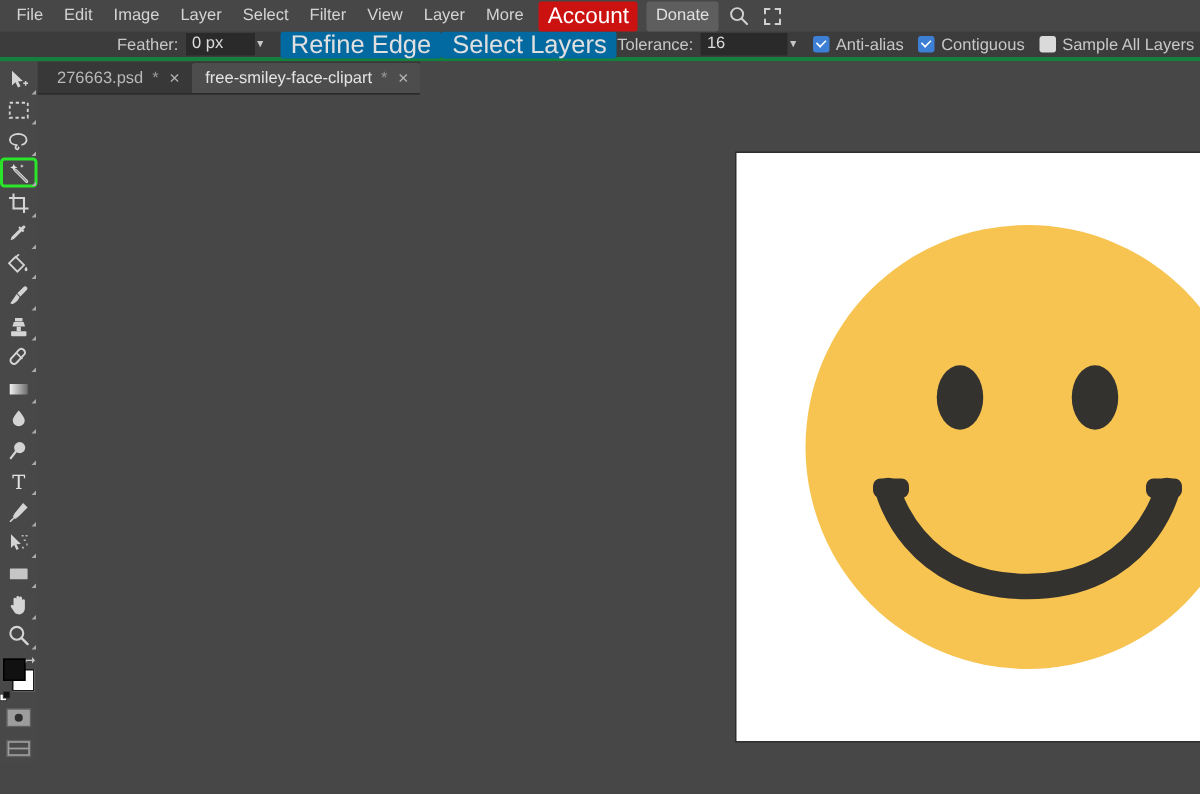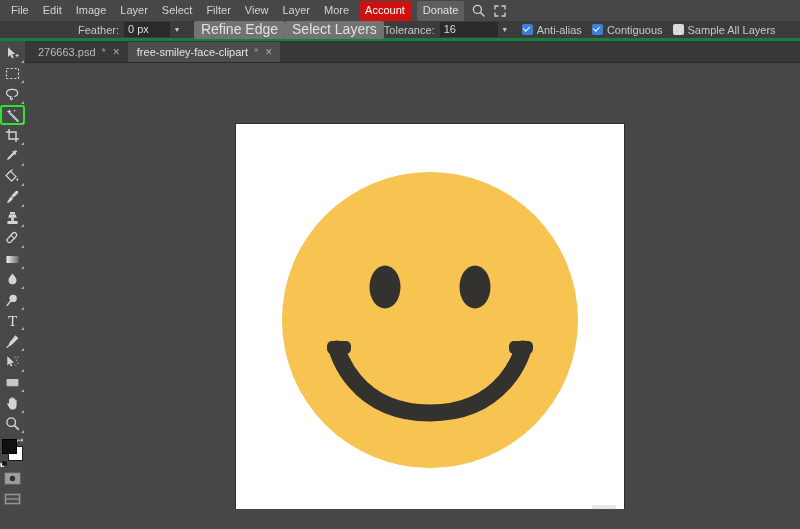--- a/index.html
+++ b/index.html
@@ -18,21 +18,21 @@
   .menubar {
     height: 21px; background: #474747; display: flex; align-items: center;
     padding-left: 4px; flex: none; position: relative;
   }
   .menu-item {
     font-size: 11px; color: #d4d4d4; padding: 3px 7px 4px 7px;
     line-height: 13px; white-space: nowrap; cursor: default;
   }
   .menu-account {
     background: #cc1111; color: #ffffff; border-radius: 2px; margin: 0 3px;
-    padding: 3px 6px 4px 6px; font-size: 11px; line-height: 13px;
+    padding: 3px 6px 4px 6px; font-size: 15px; line-height: 13px;
   }
   .menu-donate {
     background: #5e5e5e; color: #e0e0e0; border-radius: 2px; margin: 0 3px;
     padding: 3px 6px 4px 6px; font-size: 11px; line-height: 13px;
   }
   .menu-icon { width: 22px; height: 19px; display: flex; align-items: center; justify-content: center; }
 
   
   .optionsbar {
     height: 20px; background: #3c3c3c; display: flex; align-items: center;
@@ -43,21 +43,21 @@
     background: #2a2a2a; color: #dcdcdc; font-size: 11px; border: none;
     height: 15px; line-height: 15px; padding: 0 4px; width: 46px;
     font-family: "Liberation Sans", sans-serif;
   }
   .opt-input.wide { width: 58px; }
   .opt-arrow {
     width: 14px; height: 15px; display: flex; align-items: center; justify-content: center;
     color: #c8c8c8; font-size: 7px; margin-right: 10px;
   }
   .opt-btn {
-    background: #737373; color: #e0e0e0; font-size: 14px; border-radius: 2px;
+    background: #0369a1; color: #e0e0e0; font-size: 17px; border-radius: 2px;
     padding: 2px 7px 3px 7px; margin-right: 0; line-height: 13px; white-space: nowrap;
   }
   .opt-check { display: flex; margin-right: 10px; white-space: nowrap; }
   .cbox {
     width: 11px; height: 11px; border-radius: 2px; margin-right: 4px;
     display: flex; align-items: center; justify-content: center; flex: none;
   }
   .cbox.on { background: #3c7fd4; }
   .cbox.off { background: #dadada; }
   .cbox.on::after {
@@ -94,21 +94,21 @@
   .sw-fore {
     position: absolute; left: 2px; top: 1px; width: 15px; height: 15px;
     background: #111111; border: 1px solid #000;
   }
   .sw-swap {
     position: absolute; right: 1px; top: 0px; width: 7px; height: 7px;
   }
   .sw-reset { position: absolute; left: 0px; bottom: 0px; width: 7px; height: 7px; }
 
   
-  .main { flex: 1; display: flex; flex-direction: column; min-width: 0; background: #474747; }
+  .main { flex: 1; display: flex; flex-direction: row; min-width: 0; background: #474747; }
 
   
   .tabbar {
     height: 22px; background: #383838; display: flex; align-items: stretch;
     flex: none; padding-left: 4px; border-bottom: 1px solid #2b2b2b;
   }
   .tab {
     display: flex; align-items: center; padding: 0 7px 0 9px; font-size: 11px;
     color: #b9b9b9; gap: 6px; white-space: nowrap; border-radius: 2px 2px 0 0;
     margin-top: 1px;

